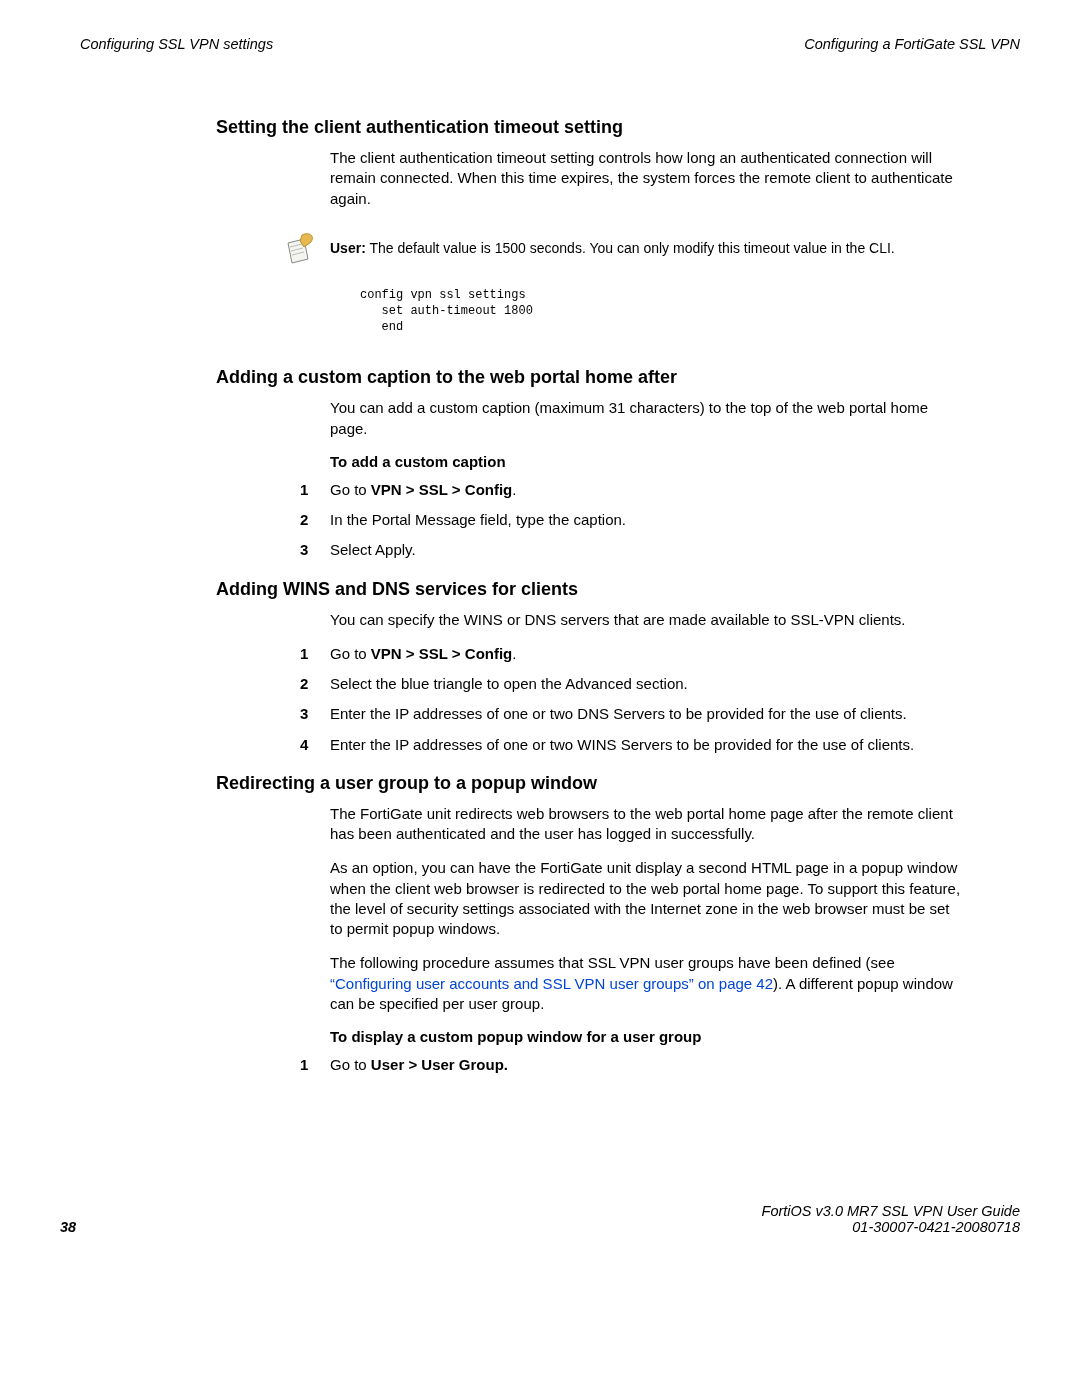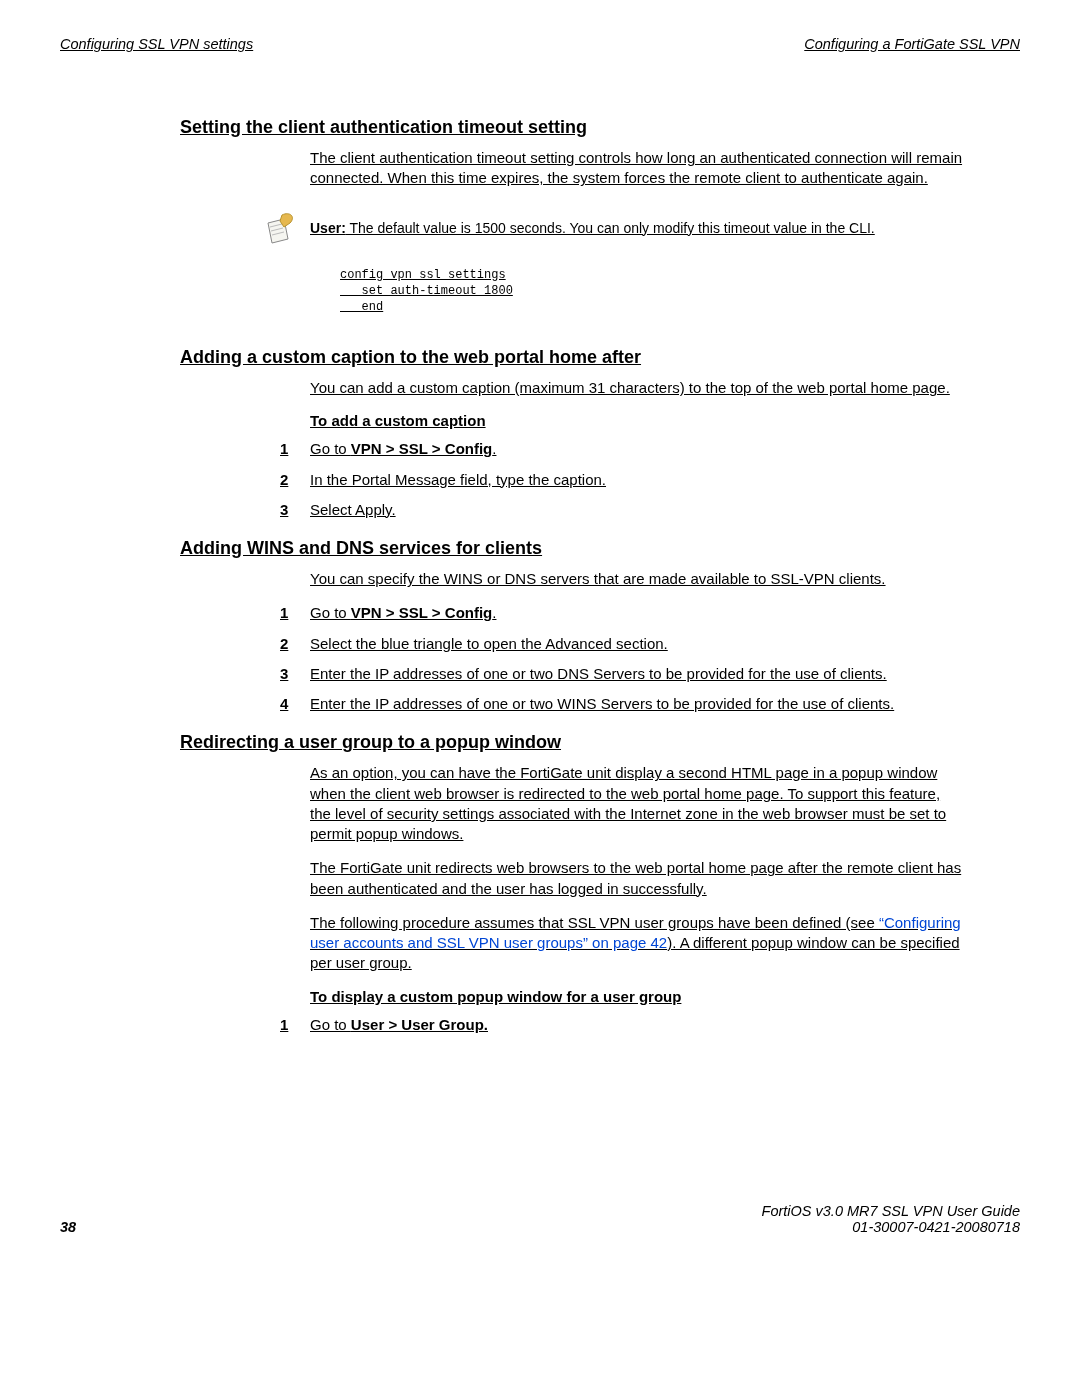--- a/index.html
+++ b/index.html
@@ -5,41 +5,40 @@
   body {
     margin: 0;
     padding: 0;
     font-family: Arial, Helvetica, sans-serif;
     font-size: 15px;
     color: #000;
     background: #fff;
     width: 1080px;
   }
   .page {
-    padding: 36px 60px 40px 60px;
+    padding: 36px 60px 40px 80px;
     box-sizing: border-box;
     height: 1271px;
     position: relative;
-    text-decoration: underline;
   }
   .header {
     display: flex;
     justify-content: space-between;
     font-style: italic;
     font-size: 14.5px;
     margin-bottom: 65px;
   }
   .content {
     margin-left: 120px;
     margin-right: 55px;
   }
   h2.section-heading {
     font-size: 18px;
     font-weight: bold;
-    margin: 0 0 10px 0;
+    margin: 0 0 10px 16px;
   }
   .body-block {
     margin-left: 130px;
   }
   p {
     margin: 0 0 14px 0;
     line-height: 1.35;
   }
   .note-row {
     display: flex;
@@ -185,22 +184,22 @@
           </li>
         <li>
             <span class="num">4</span>
             <span class="txt">Enter the IP addresses of one or two WINS Servers to be provided for the use of clients.</span>
           </li>
       </ol>
     </div>
 
     <h2 class="section-heading">Redirecting a user group to a popup window</h2>
     <div class="body-block">
+      <p>The FortiGate unit redirects web browsers to the web portal home page after the remote client has been authenticated and the user has logged in successfully.</p>
       <p>As an option, you can have the FortiGate unit display a second HTML page in a popup window when the client web browser is redirected to the web portal home page. To support this feature, the level of security settings associated with the Internet zone in the web browser must be set to permit popup windows.</p>
-      <p>The FortiGate unit redirects web browsers to the web portal home page after the remote client has been authenticated and the user has logged in successfully.</p>
       <p>
         <span>The following procedure assumes that SSL VPN user groups have been defined (see </span><span class="link">“Configuring user accounts and SSL VPN user groups” on page 42</span><span>). A different popup window can be specified per user group.</span>
       </p>
       <div class="subheading">To display a custom popup window for a user group</div>
     </div>
     <div style="margin-left:100px;">
       <ol class="steps">
         <li>
             <span class="num">1</span>
             <span class="txt"><span>Go to </span><b>User &gt; User Group.</b></span>

